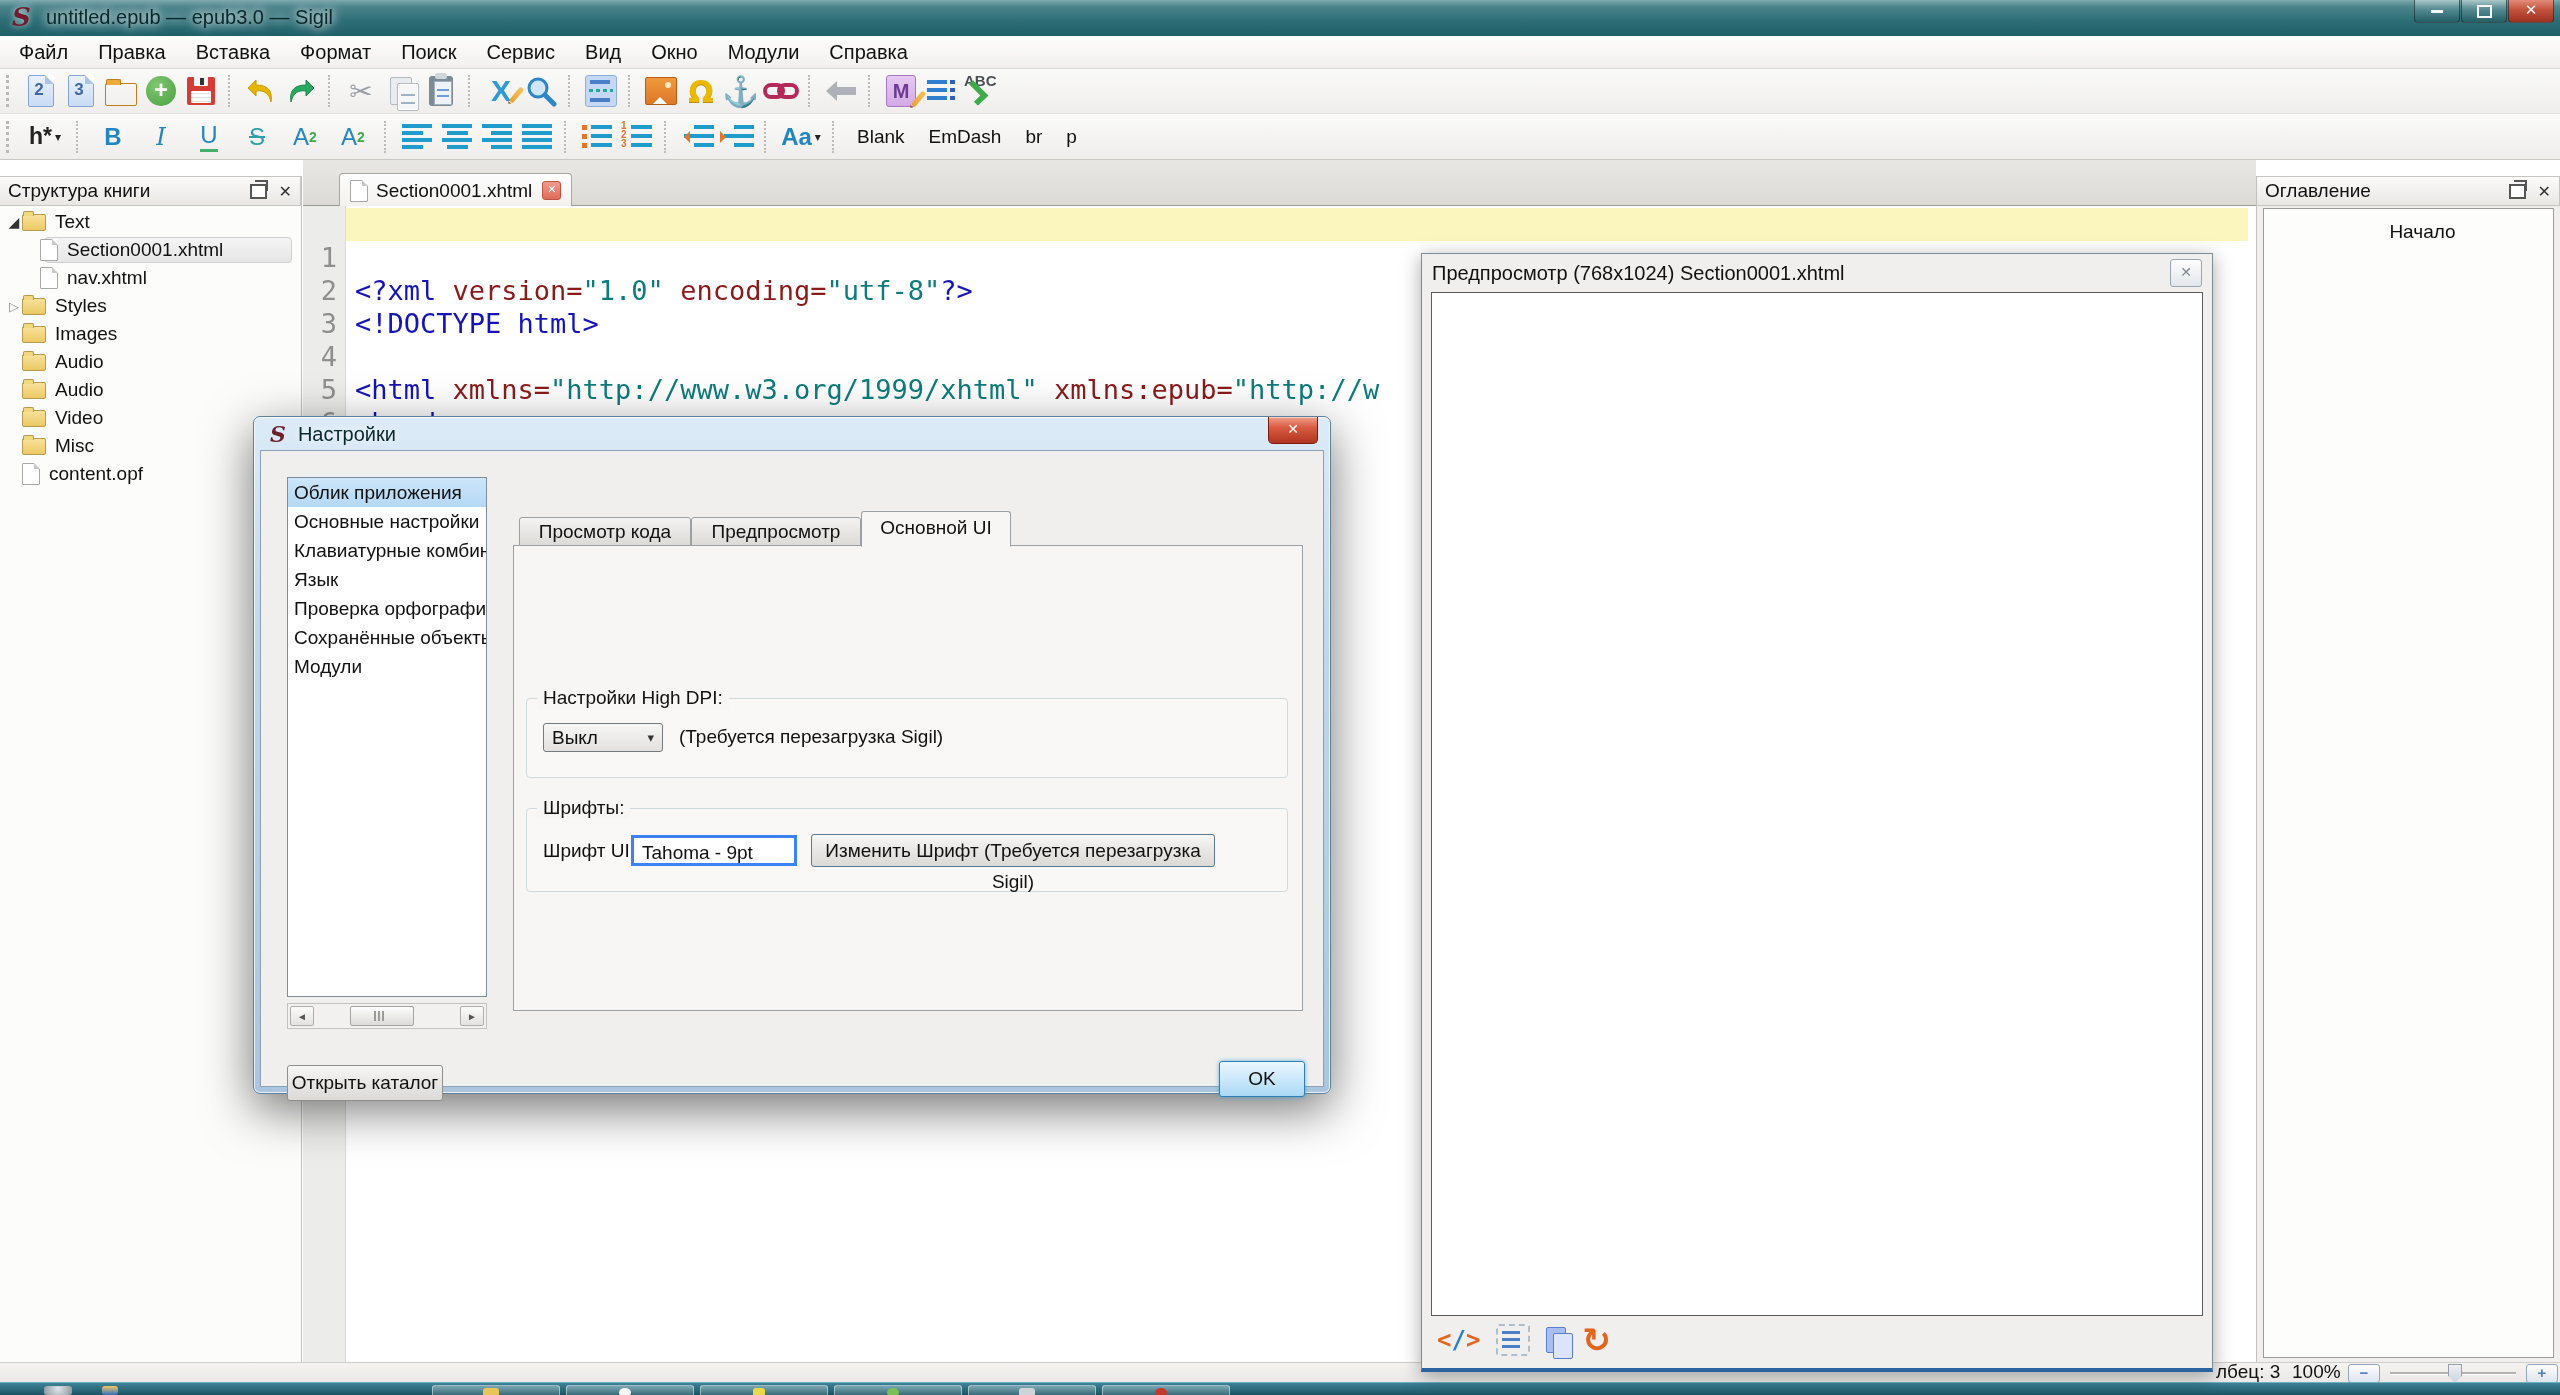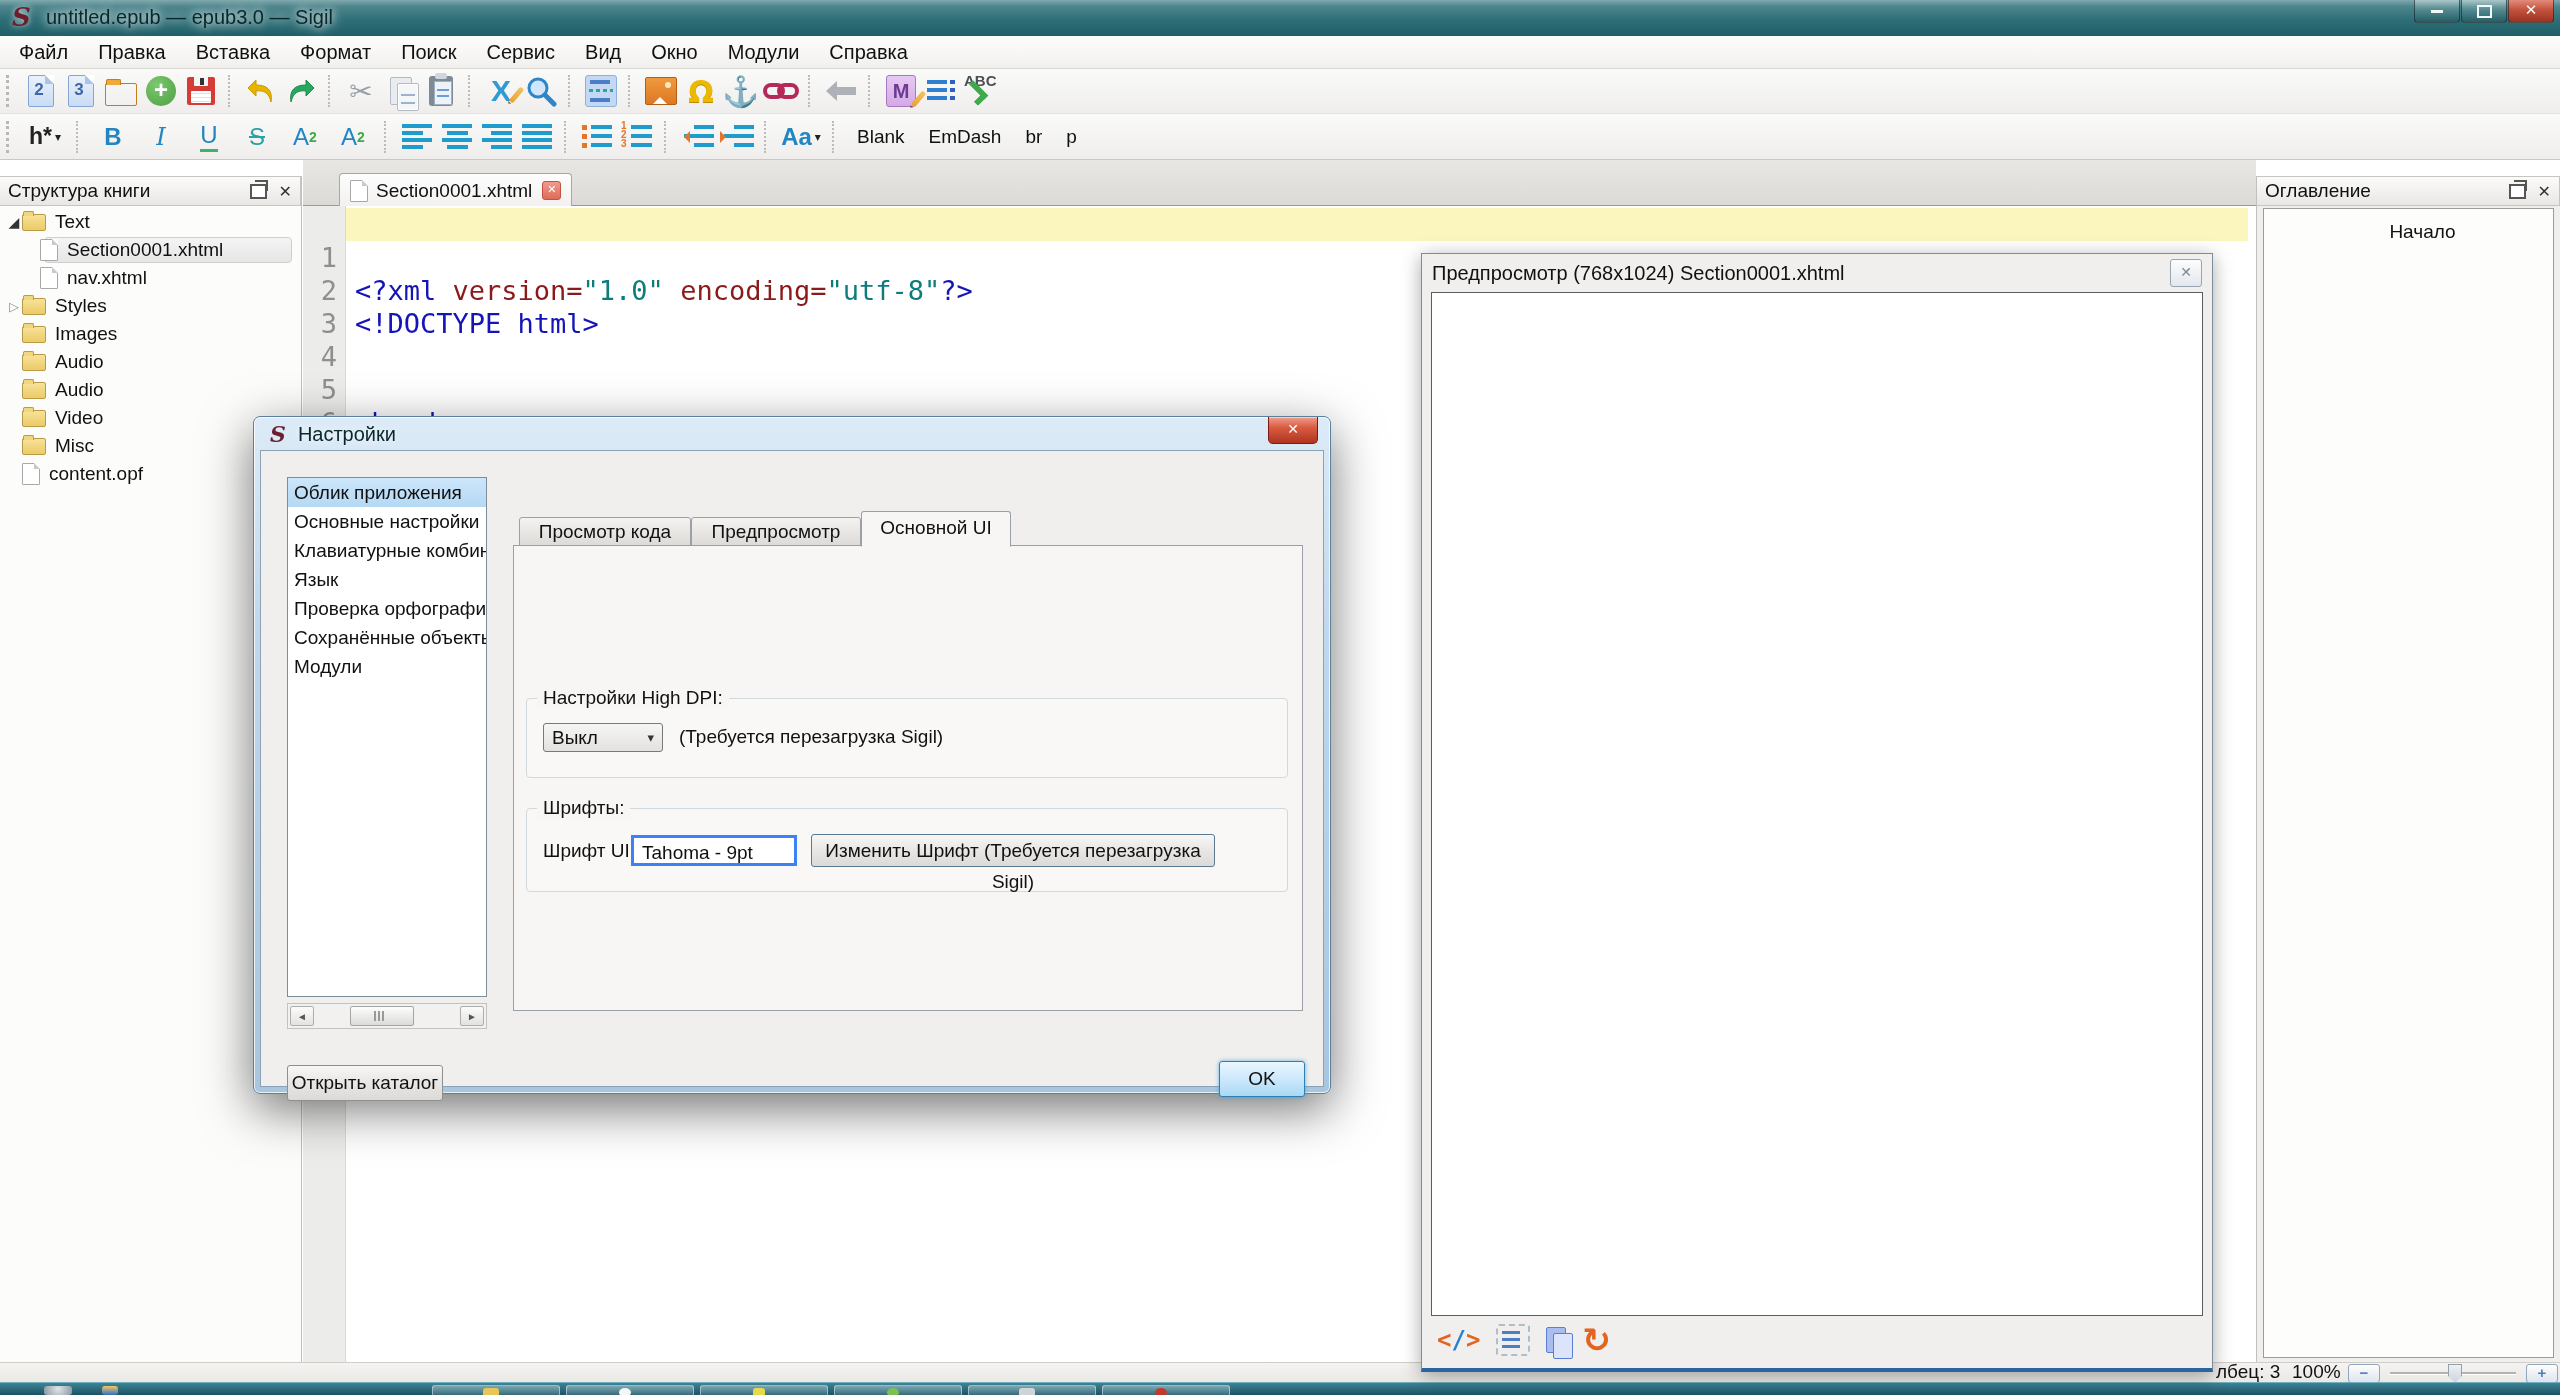--- a/index.html
+++ b/index.html
@@ -505,20 +505,21 @@
     </div>
     <div class="cl" style="top:35px">
       <span class="ln">2</span>
       <span class="ct"><span class="tok-tag">&lt;!DOCTYPE html&gt;</span></span>
     </div>
     <div class="cl" style="top:68px">
       <span class="ln">3</span>
     </div>
     <div class="cl" style="top:101px">
       <span class="ln">4</span>
+      <span class="ct"><span class="tok-tag">&lt;html </span><span class="tok-attr">xmlns=</span><span class="tok-val">"http://www.w3.org/1999/xhtml"</span><span> </span><span class="tok-attr">xmlns:epub=</span><span class="tok-val">"http://w</span></span>
     </div>
     <div class="cl" style="top:134px">
       <span class="ln">5</span>
       <span class="ct"><span class="tok-tag">&lt;head&gt;</span></span>
     </div>
     <div class="cl" style="top:167px">
       <span class="ln">6</span>
       <span class="ct"><span>  </span><span class="tok-tag">&lt;title&gt;&lt;/title&gt;</span></span>
     </div>
     <div class="cl" style="top:200px">

